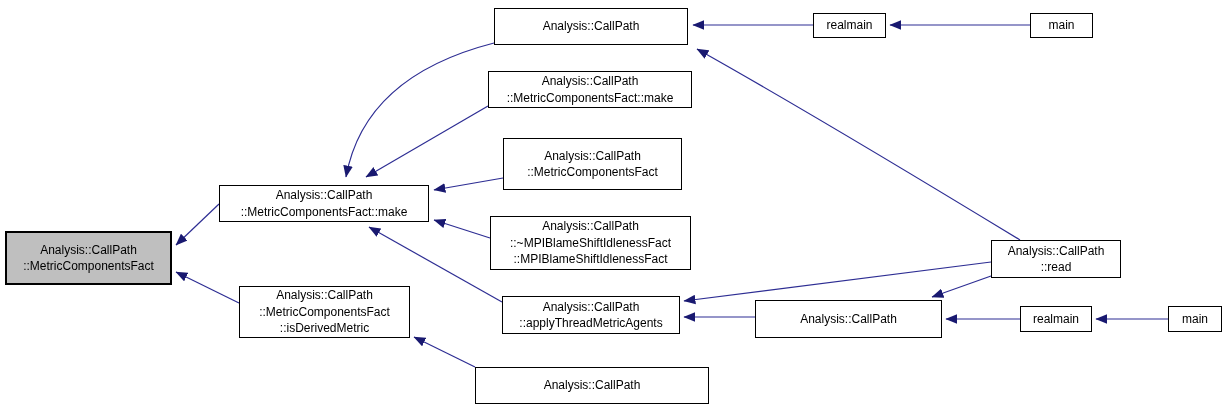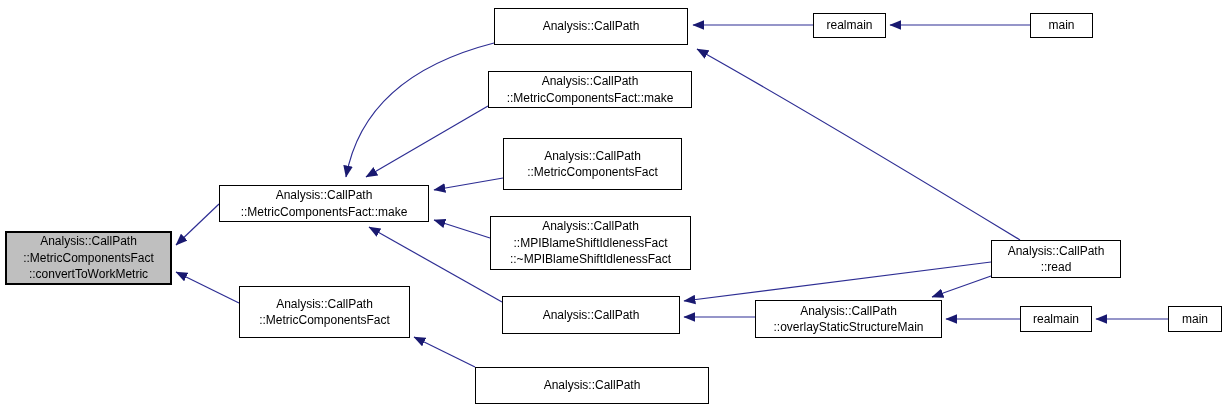--- a/index.html
+++ b/index.html
@@ -54,69 +54,69 @@
     <path class="edge" d="M991,276 L932,297" marker-end="url(#arrow)"></path>
     <path class="edge" d="M755,317 L684,317" marker-end="url(#arrow)"></path>
     <path class="edge" d="M1020,319 L946,319" marker-end="url(#arrow)"></path>
     <path class="edge" d="M1168,319 L1096,319" marker-end="url(#arrow)"></path>
     <path class="edge" d="M475,367 L414,337" marker-end="url(#arrow)"></path>
   </svg>
 
   <div class="node highlight n-convert">
     <span>Analysis::CallPath</span>
     <span>::MetricComponentsFact</span>
-    <span>::convertToWorkMetric</span>
   </div>
 
   <div class="node n-make">
     <span>Analysis::CallPath</span>
     <span>::MetricComponentsFact::make</span>
   </div>
 
   <div class="node n-isderived">
     <span>Analysis::CallPath</span>
     <span>::MetricComponentsFact</span>
+    <span>::isDerivedMetric</span>
   </div>
 
   <div class="node n-applysummary">
     <span>Analysis::CallPath</span>
   </div>
 
   <div class="node n-maketop">
     <span>Analysis::CallPath</span>
     <span>::MetricComponentsFact::make</span>
   </div>
 
   <div class="node n-mcfdtor">
     <span>Analysis::CallPath</span>
     <span>::MetricComponentsFact</span>
   </div>
 
   <div class="node n-mpidtor">
     <span>Analysis::CallPath</span>
+    <span>::~MPIBlameShiftIdlenessFact</span>
     <span>::MPIBlameShiftIdlenessFact</span>
-    <span>::~MPIBlameShiftIdlenessFact</span>
   </div>
 
   <div class="node n-applythread">
     <span>Analysis::CallPath</span>
+    <span>::applyThreadMetricAgents</span>
   </div>
 
   <div class="node n-mpimake">
     <span>Analysis::CallPath</span>
   </div>
 
   <div class="node n-read">
     <span>Analysis::CallPath</span>
     <span>::read</span>
   </div>
 
   <div class="node n-overlay">
     <span>Analysis::CallPath</span>
-    <span>::overlayStaticStructureMain</span>
   </div>
 
   <div class="node n-realmain-top">
     <span>realmain</span>
   </div>
 
   <div class="node n-main-top">
     <span>main</span>
   </div>
 

